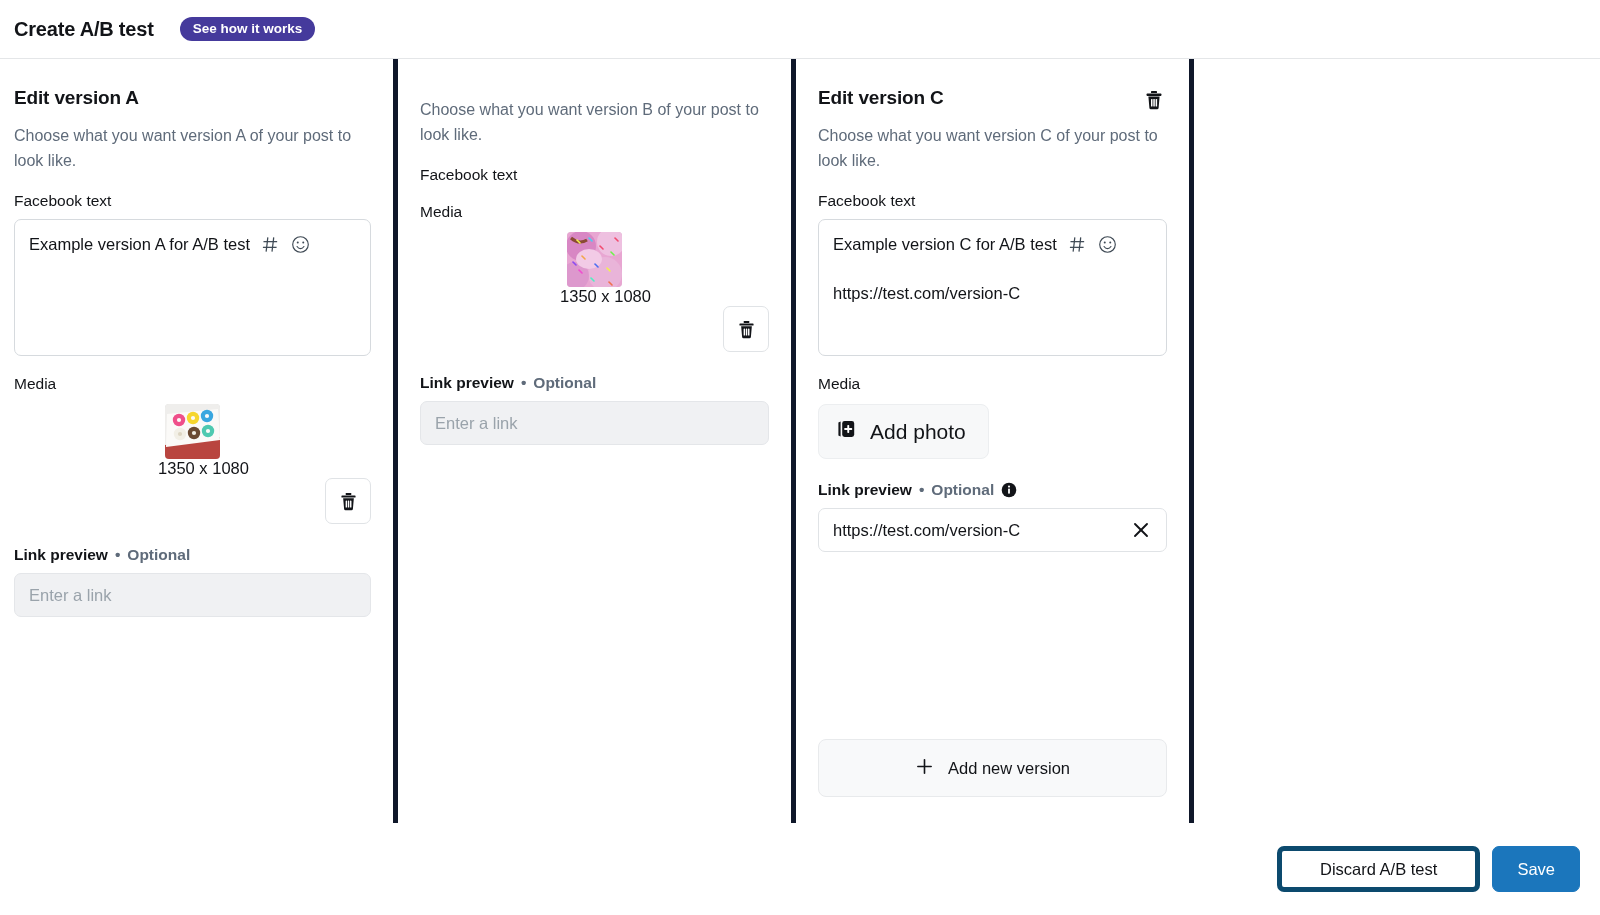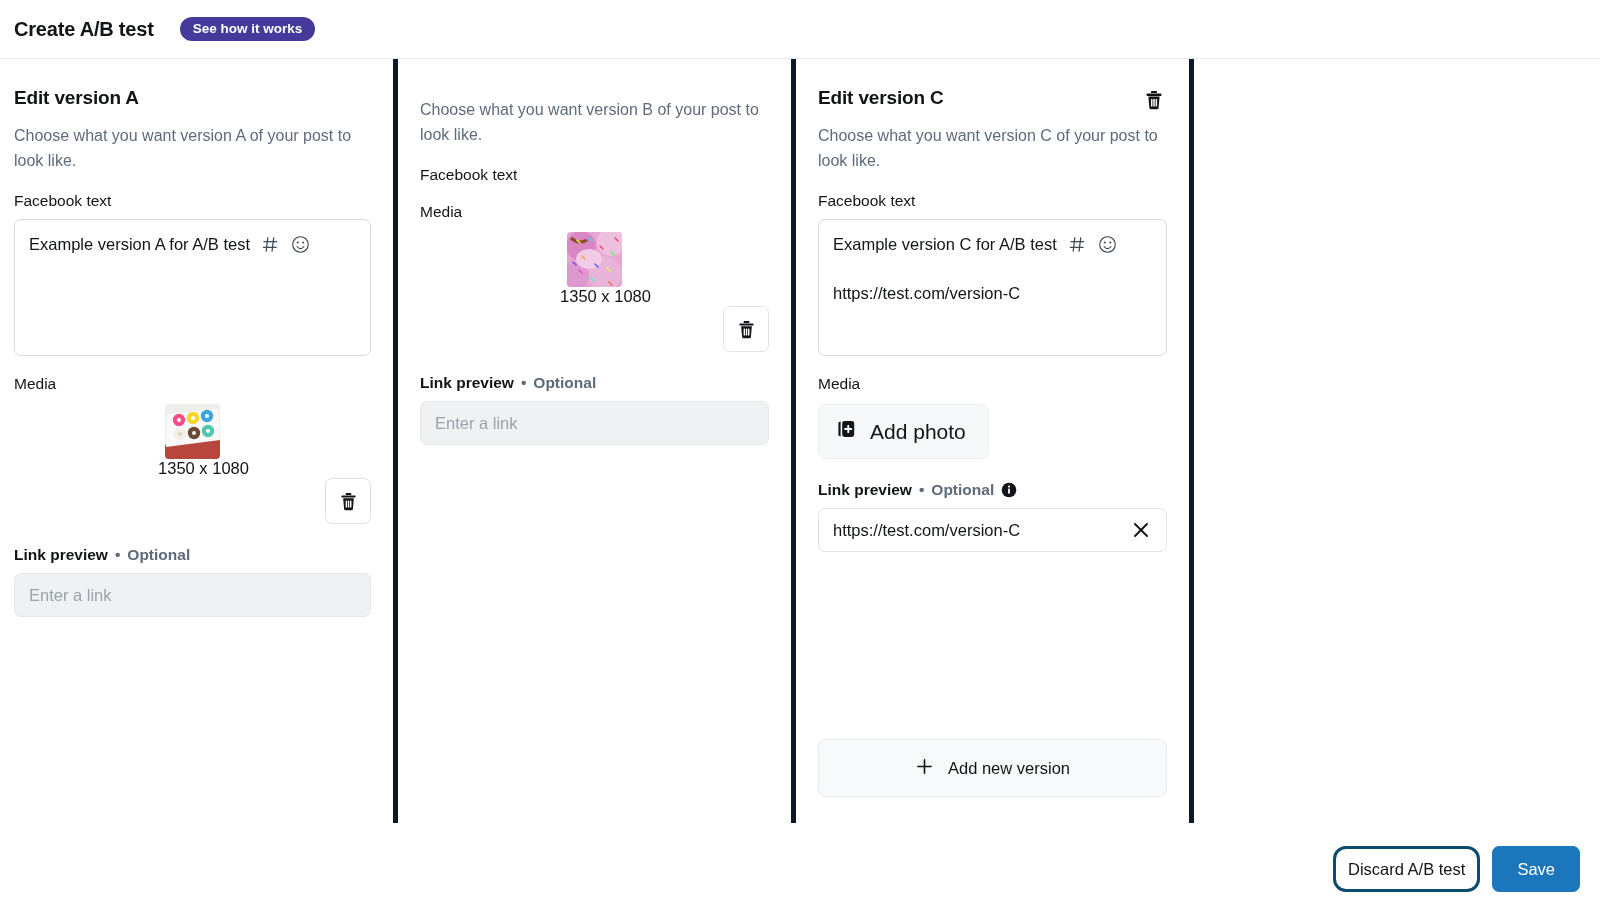--- a/index.html
+++ b/index.html
@@ -142,22 +142,22 @@
   }
 
   
   .footer {
     position: absolute; left: 0; bottom: 0; width: 1600px; height: 92px;
     display: flex; align-items: center; justify-content: flex-end;
     padding-right: 20px; gap: 12px;
     background: #fff;
   }
   .btn-secondary {
-    height: 46px; padding: 0 12px;
-    border: 3px solid #0c4a6e; border-radius: 13px; background: #fff;
+    height: 46px; padding: 0 38px;
+    border: 5px solid #0c4a6e; border-radius: 7px; background: #fff;
     font-size: 16.5px; color: #121418; cursor: pointer;
   }
   .btn-primary {
     height: 46px; padding: 0 24px;
     border: 1px solid #1b76bc; border-radius: 7px; background: #1b76bc;
     font-size: 16.5px; color: #fff; cursor: pointer;
   }
 </style>
 </head>
 <body>

